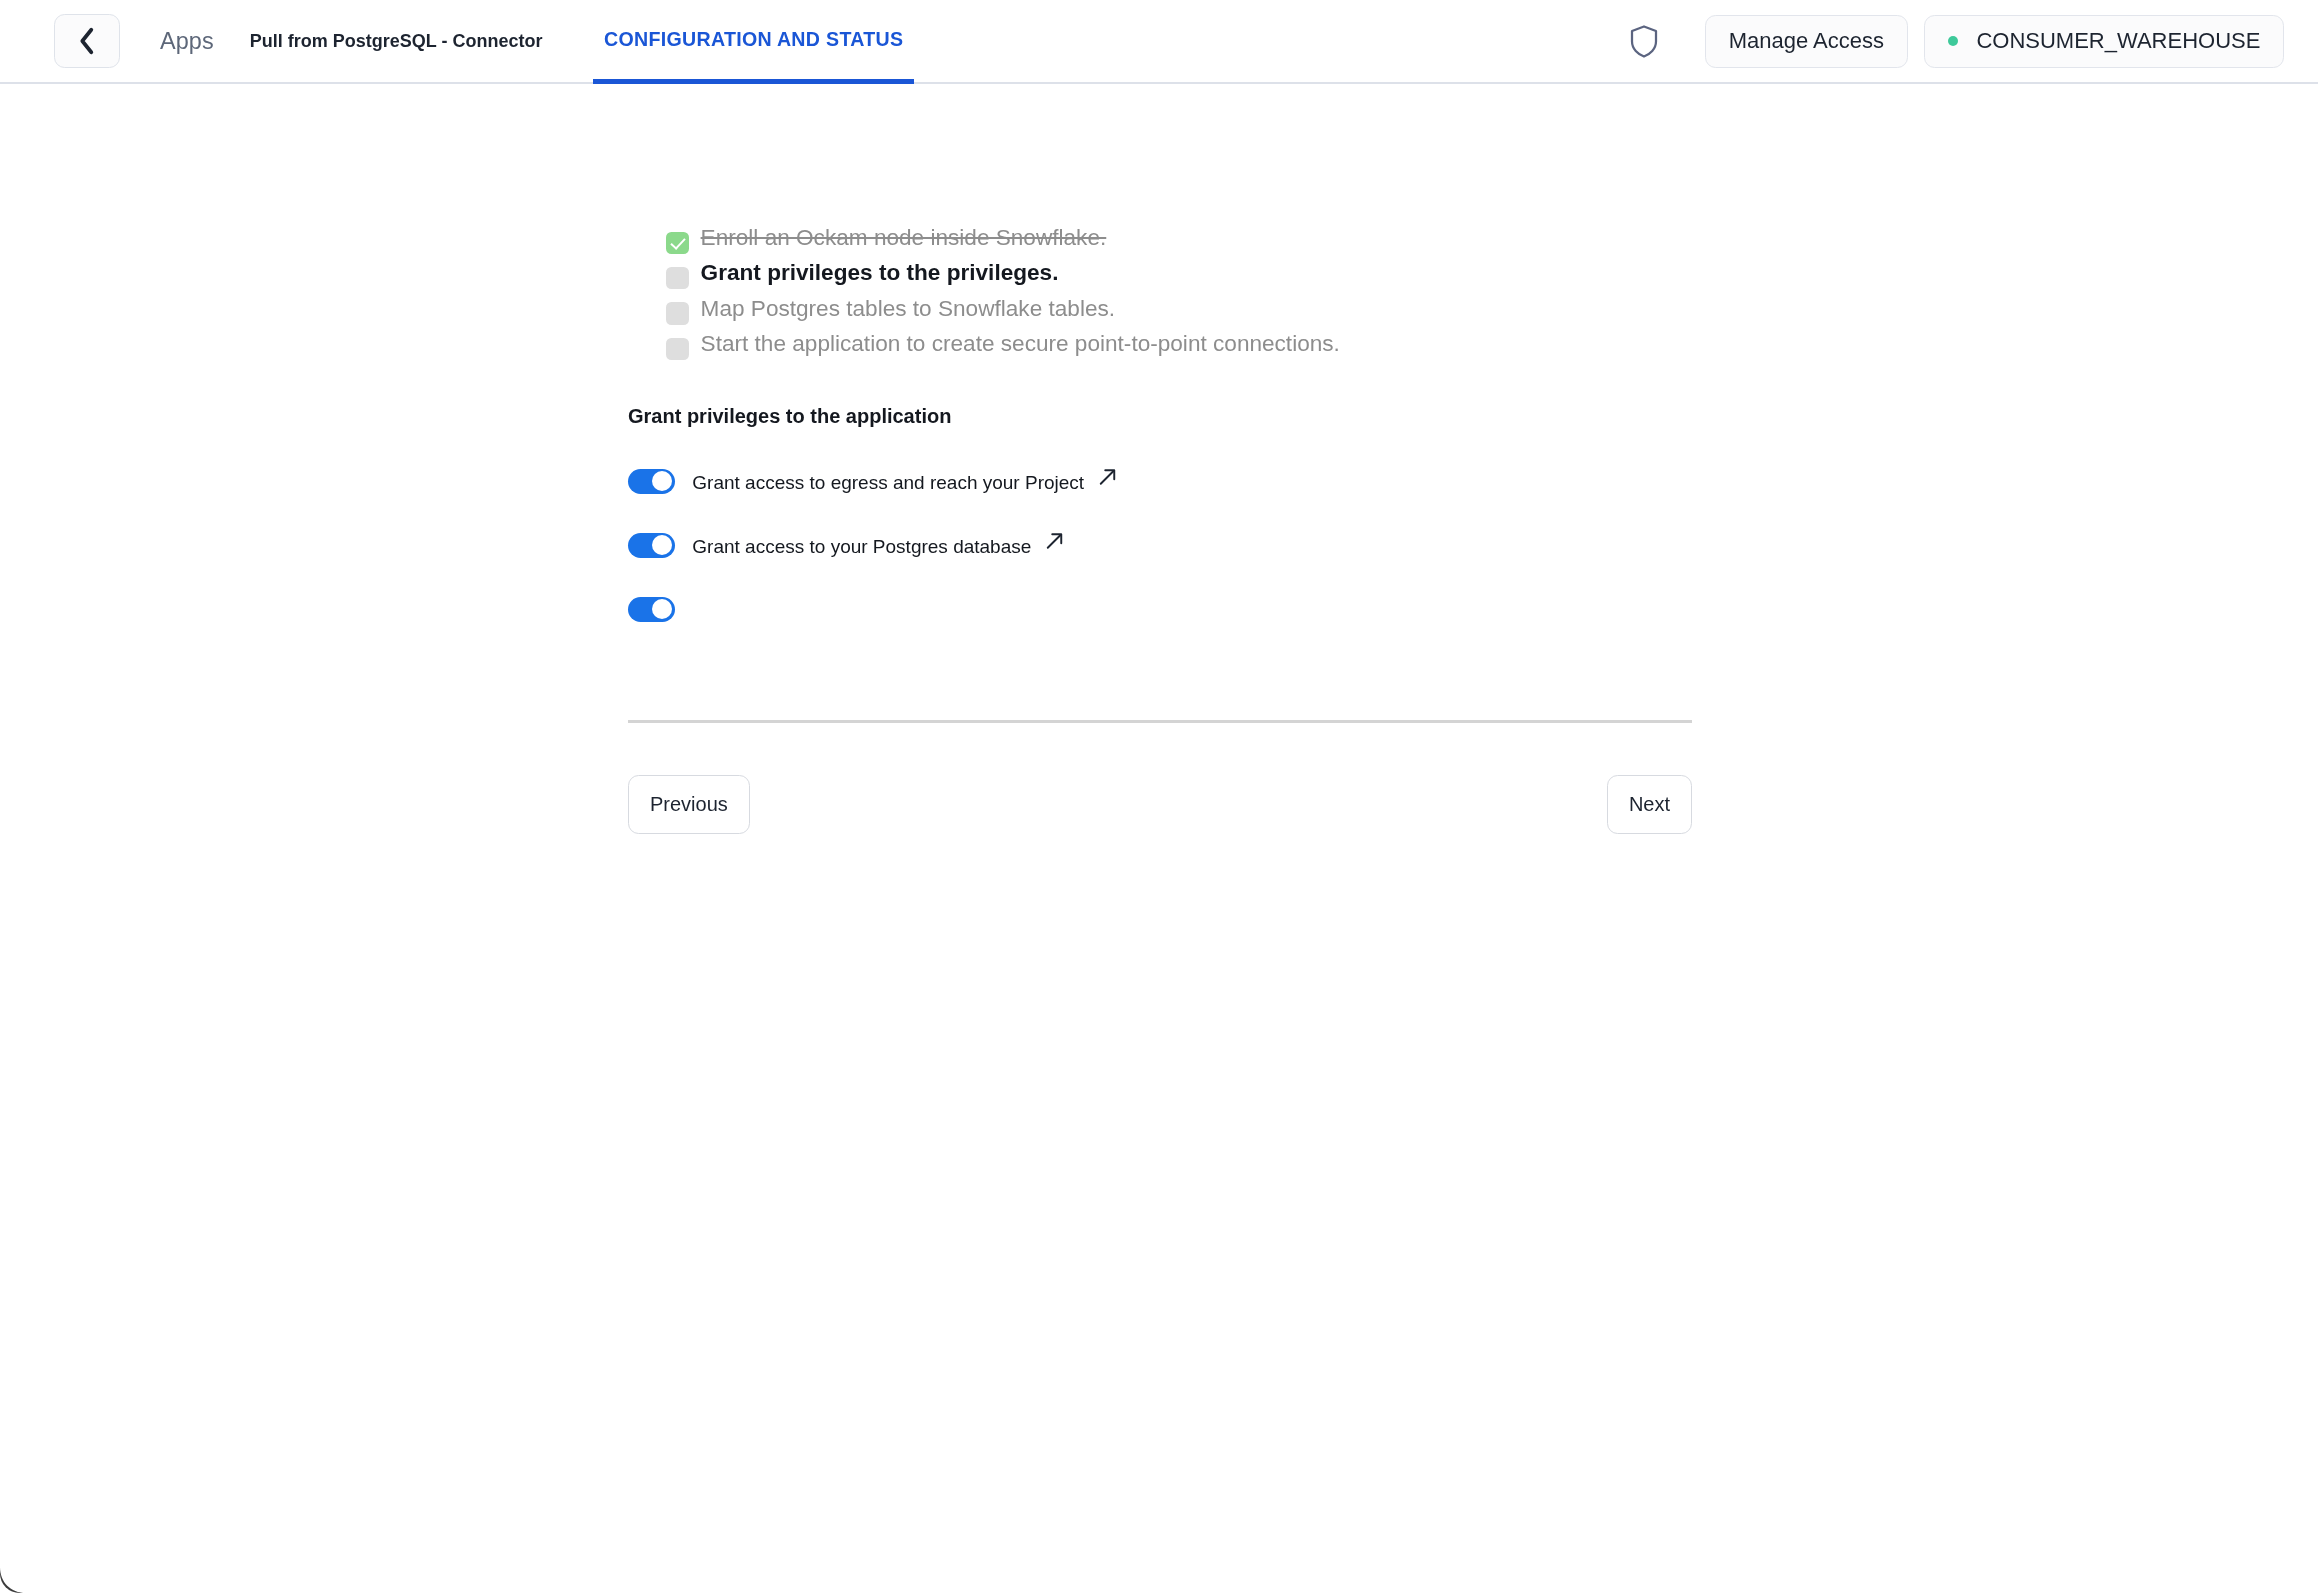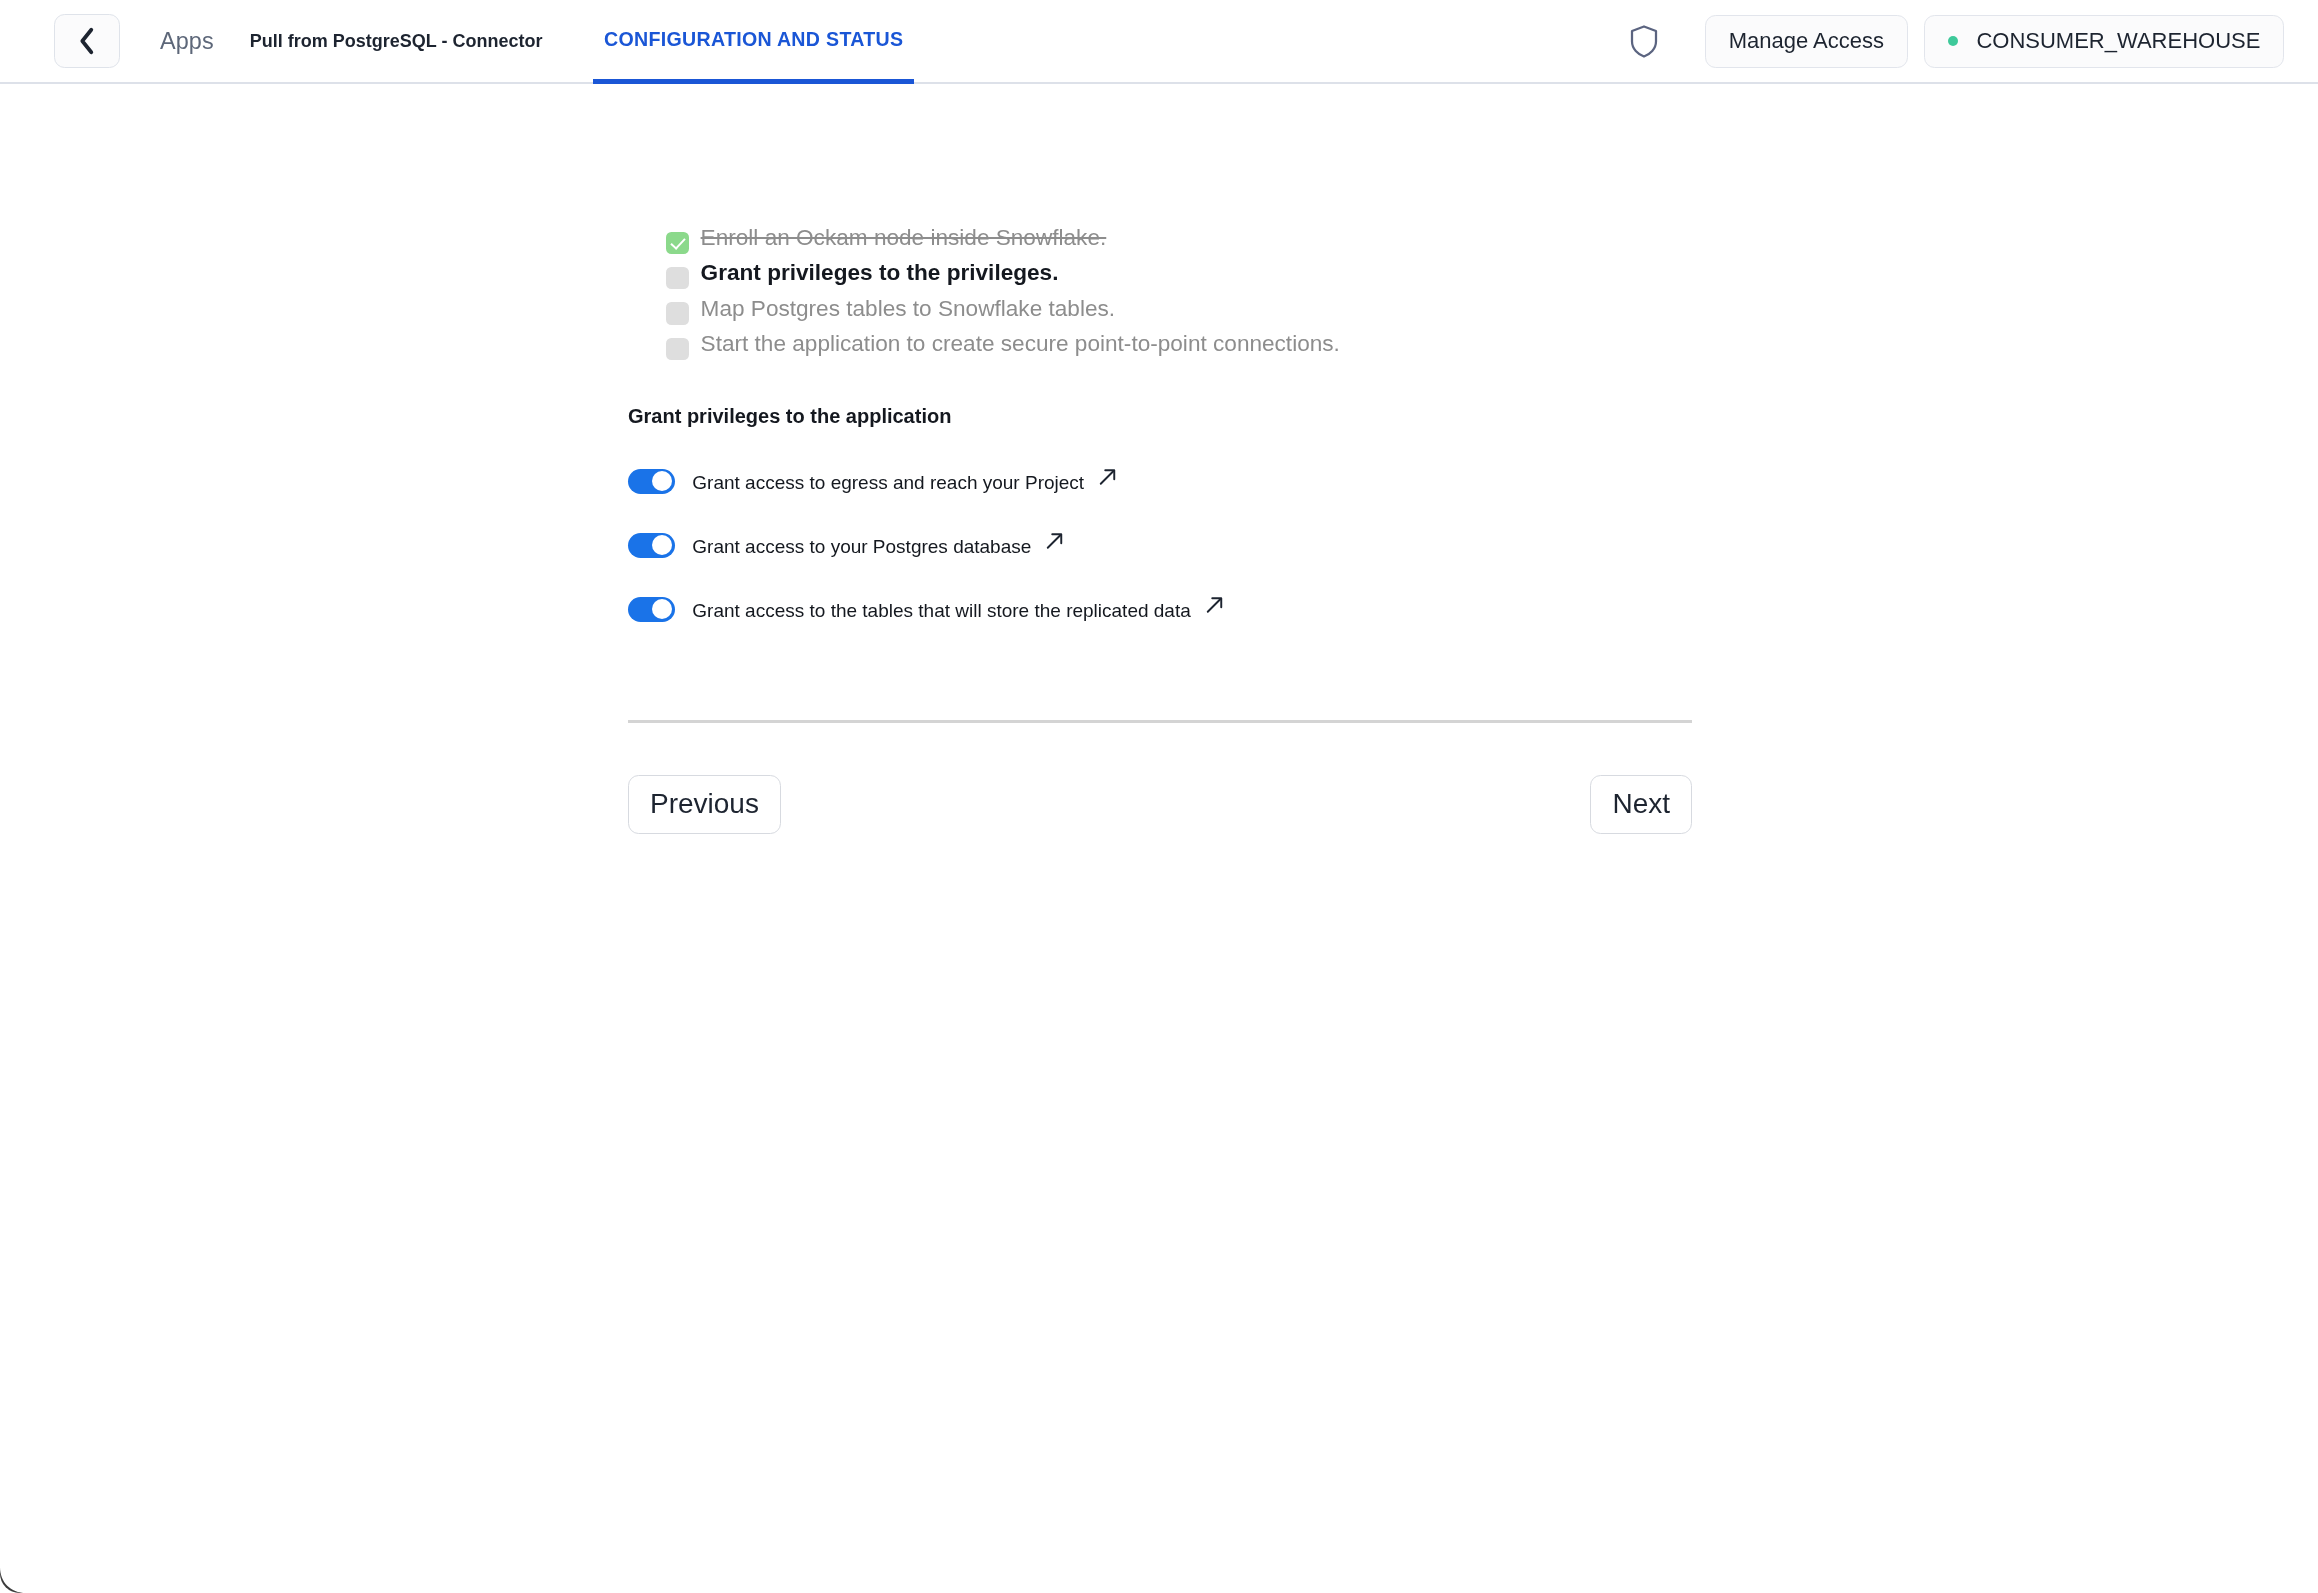--- a/index.html
+++ b/index.html
@@ -245,21 +245,21 @@
 
   .nav-button {
     height: 59px;
     border: 1.5px solid #d7dae0;
     border-radius: 10.6px;
     background: #ffffff;
     display: flex;
     align-items: center;
     justify-content: center;
     padding: 16px 21px;
-    font-size: 28px;
+    font-size: 20px;
     color: #1d2430;
     cursor: pointer;
     white-space: nowrap;
   }
 
   
   .corner-shade {
     position: absolute;
     left: 0;
     bottom: 0;
@@ -360,29 +360,20 @@
               <svg width="21" height="21" viewBox="0 0 28 28" fill="none" xmlns="http://www.w3.org/2000/svg">
                 <path d="M5 23 L22 6" stroke="#1d2430" stroke-width="2.6" stroke-linecap="round"></path>
                 <path d="M11 5 H23 V17" stroke="#1d2430" stroke-width="2.6" stroke-linecap="round" stroke-linejoin="round" fill="none"></path>
               </svg>
             </span>
           </span>
         </div>
 
         <div class="toggle-row">
           <span class="toggle"></span>
-          <span class="toggle-label">
-            <span>Grant access to the tables that will store the replicated data</span>
-            <span class="ext-arrow">
-              <svg width="21" height="21" viewBox="0 0 28 28" fill="none" xmlns="http://www.w3.org/2000/svg">
-                <path d="M5 23 L22 6" stroke="#1d2430" stroke-width="2.6" stroke-linecap="round"></path>
-                <path d="M11 5 H23 V17" stroke="#1d2430" stroke-width="2.6" stroke-linecap="round" stroke-linejoin="round" fill="none"></path>
-              </svg>
-            </span>
-          </span>
         </div>
       </div>
 
       <div class="divider"></div>
 
       <div class="footer-buttons">
         <div class="nav-button">
           <span>Previous</span>
         </div>
         <div class="nav-button">

